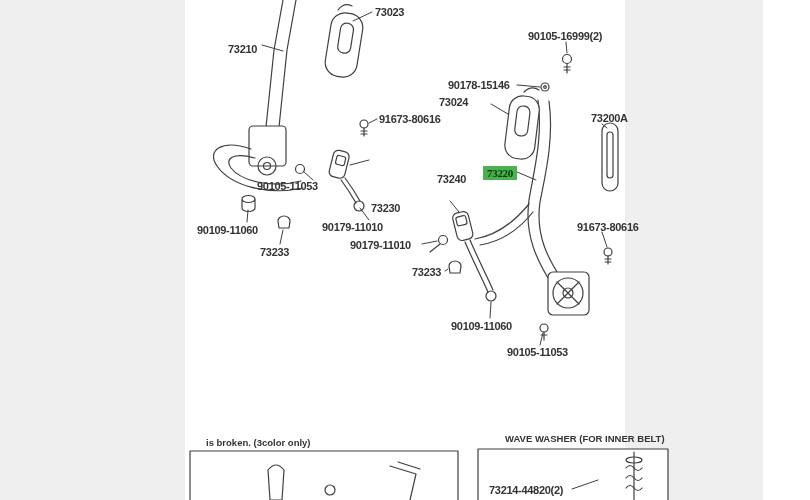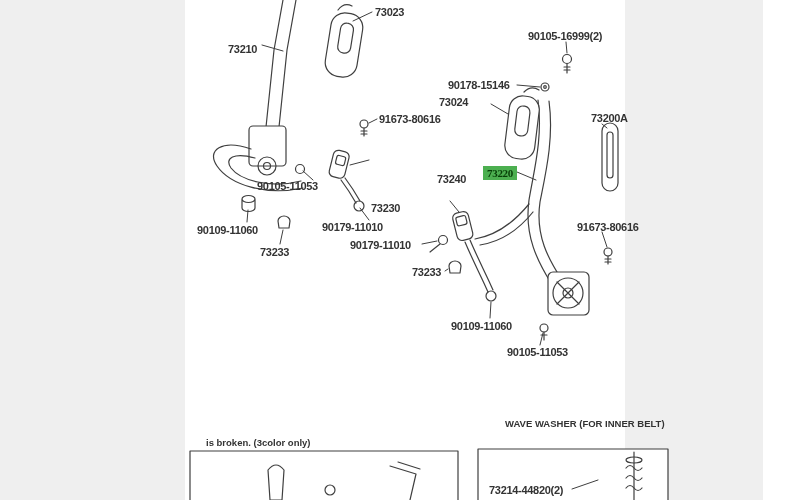--- a/index.html
+++ b/index.html
@@ -169,15 +169,15 @@
   <div class="lbl" style="left:197px; top:224px;">90109-11060</div>
   <div class="lbl" style="left:322px; top:221px;">90179-11010</div>
   <div class="lbl" style="left:260px; top:246px;">73233</div>
   <div class="lbl" style="left:350px; top:239px;">90179-11010</div>
   <div class="lbl" style="left:412px; top:266px;">73233</div>
   <div class="lbl" style="left:577px; top:221px;">91673-80616</div>
   <div class="lbl" style="left:451px; top:320px;">90109-11060</div>
   <div class="lbl" style="left:507px; top:346px;">90105-11053</div>
 
   <div class="note" style="left:206px; top:437px;">is broken. (3color only)</div>
-  <div class="note" style="left:505px; top:418px;">WAVE WASHER (FOR INNER BELT)</div>
+  <div class="note" style="left:505px; top:433px;">WAVE WASHER (FOR INNER BELT)</div>
   <div class="lbl" style="left:489px; top:484px;">73214-44820(2)</div>
 </div>
 
 </body></html>

